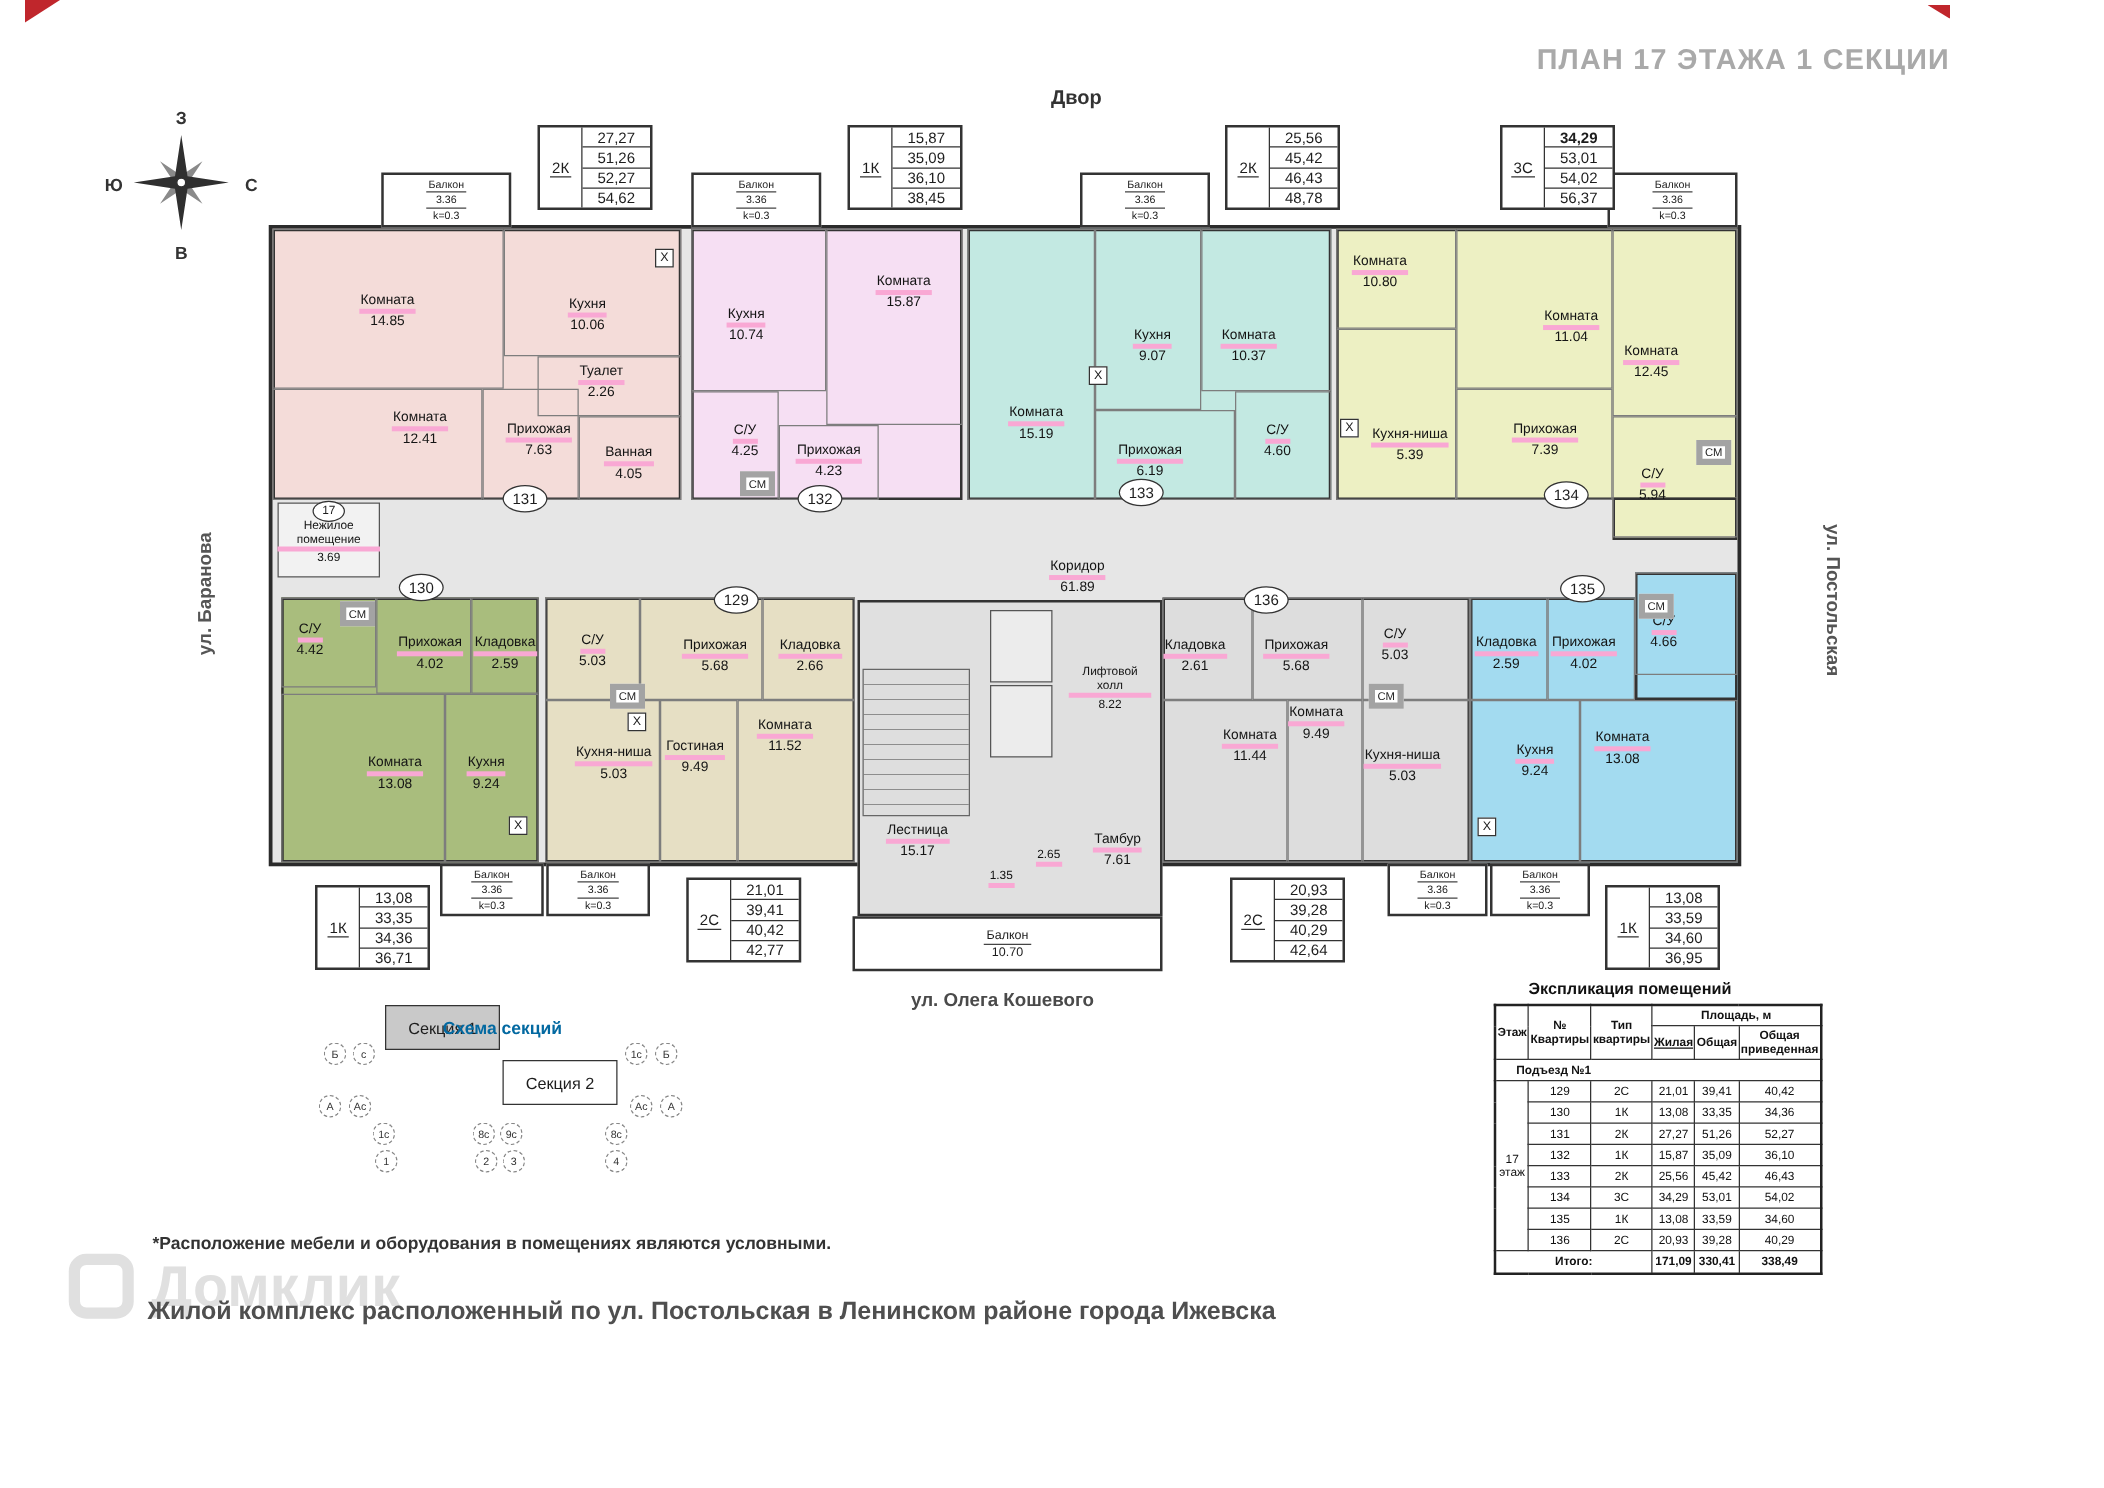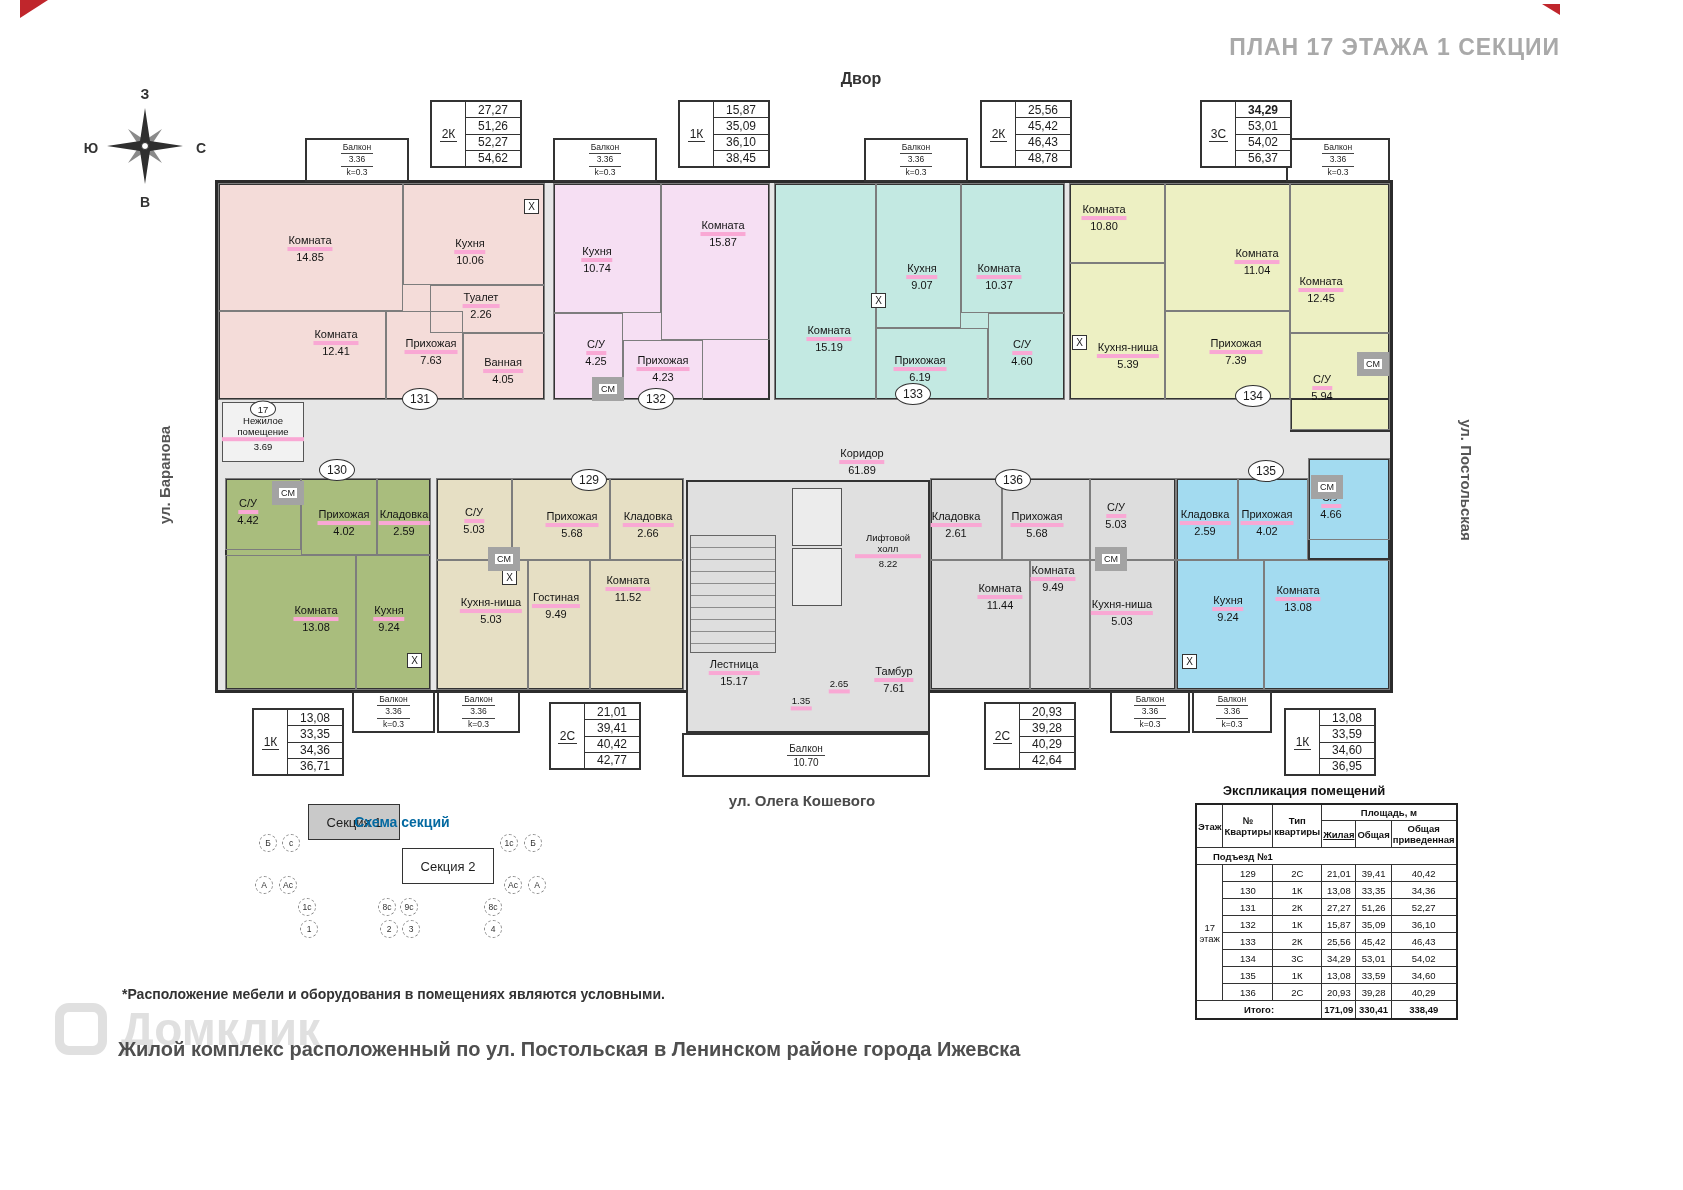--- a/index.html
+++ b/index.html
@@ -22,21 +22,21 @@
   .info-box{position:absolute;display:flex;border:2px solid #333;background:#fff;z-index:8;font-size:12px;width:92px;height:68px;}
   .ib-type{width:34px;display:flex;align-items:center;justify-content:center;border-right:1.5px solid #333;}
   .ib-type span{border-bottom:1px solid #333;padding:0 2px;}
   .ib-vals{flex:1;display:flex;flex-direction:column;}
   .ib-vals div{flex:1;display:flex;align-items:center;justify-content:center;border-bottom:1px solid #333;}
   .ib-vals div:last-child{border-bottom:none;}
   .bold-first .ib-vals div:first-child{font-weight:bold;}
   .apt-badge{position:absolute;transform:translate(-50%,-50%);min-width:36px;height:22px;border:1.5px solid #333;border-radius:50%;background:#fff;display:flex;align-items:center;justify-content:center;font-size:12px;z-index:8;padding:0 4px;}
   .apt-badge.tiny{min-width:26px;height:17px;font-size:9.5px;}
   .vent{position:absolute;width:15px;height:15px;border:1px solid #333;background:#fff;display:flex;align-items:center;justify-content:center;font-size:10px;z-index:7;}
-  .sm{position:absolute;font-size:9px;border:7px solid #a3a3a3;background:#fff;padding:0 2px;z-index:7;color:#222;}
+  .sm{position:absolute;font-size:9px;border:5px solid #a3a3a3;background:#fff;padding:0 2px;z-index:7;color:#222;}
   .stairs-box{position:absolute;border:1px solid #666;background:repeating-linear-gradient(to bottom,#dedede 0 11px,#8d8d8d 11px 12px);z-index:3;}
   .core{position:absolute;border:2px solid #333;background:#e0e0e0;z-index:2;}
   .shaft{position:absolute;border:1.5px solid #555;background:#ececec;z-index:3;}
   .nonres{position:absolute;border:1px solid #555;background:#f2f2f2;z-index:3;}
   
   .page-title{position:absolute;left:1000px;top:34px;width:560px;text-align:right;font-size:23px;font-weight:bold;color:#a9a9a9;letter-spacing:1px;z-index:9;}
   .dvor{position:absolute;left:861px;top:70px;transform:translateX(-50%);font-size:16px;font-weight:bold;color:#333;z-index:9;}
   .street-bottom{position:absolute;left:802px;top:792px;transform:translateX(-50%);font-size:15px;font-weight:bold;color:#4a4a4a;z-index:9;}
   .vert{position:absolute;font-weight:bold;color:#555;font-size:15px;white-space:nowrap;z-index:9;}
   .compass{position:absolute;left:105px;top:106px;width:80px;height:80px;z-index:9;}

